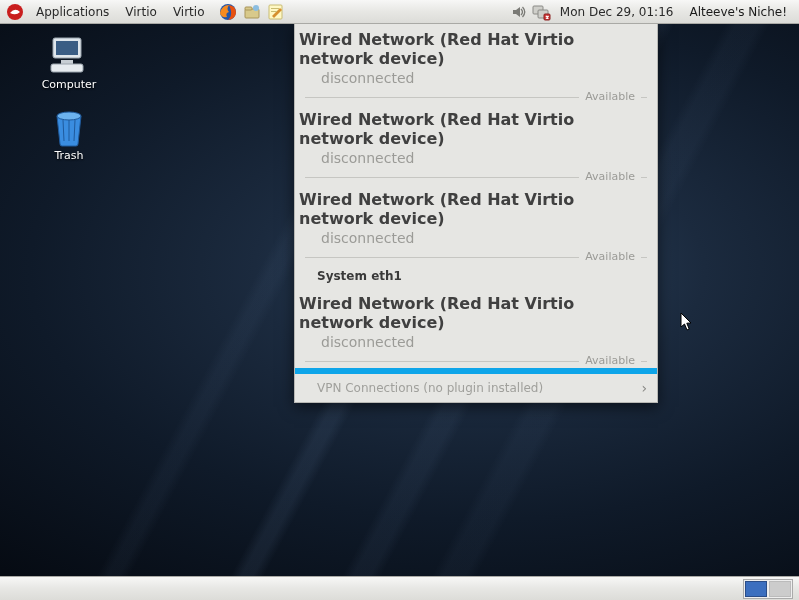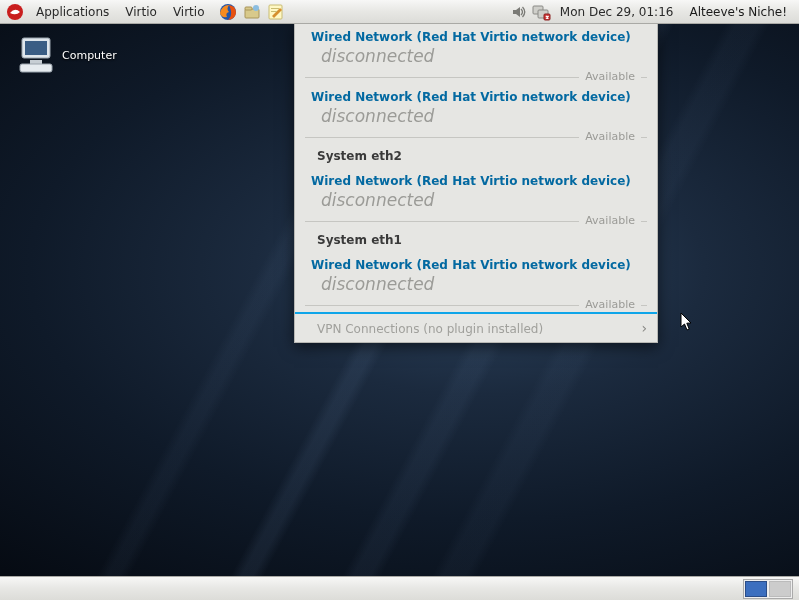--- a/index.html
+++ b/index.html
@@ -50,58 +50,58 @@
     display:flex; align-items:center; justify-content:flex-end; padding:0 6px;
     z-index:50;
   }
   .ws-switcher { display:flex; gap:2px; border:1px solid #aaa; padding:1px; background:#eee;}
   .ws { width:22px; height:16px; background:#ccc; }
   .ws.active { background:#3c6fbf; border:1px solid #2a4d88; }
   .ws:not(.active){ border:1px solid #bbb;}
 
   
   .desktop-icons { position:absolute; top:34px; left:14px; width:110px; color:#fff; z-index:5;}
-  .di { display:flex; flex-direction:row; align-items:center; margin-bottom:14px; cursor:default;}
+  .di { display:flex; flex-direction:column; align-items:center; margin-bottom:14px; cursor:default;}
   .di .icon-box { width:48px; height:44px; display:flex; align-items:center; justify-content:center;}
   .di .label { font-size:11px; text-align:center; text-shadow:0 1px 2px #000; max-width:100px; line-height:1.2;}
 
   
   .nm-menu {
     position:absolute; top:24px; left:294px; width:364px;
     background:#e6e6e3;
     border:1px solid #b8b8b4; border-top:none;
     box-shadow:0 4px 14px rgba(0,0,0,.55);
     z-index:40;
     color:#444;
   }
   .nm-section { padding:4px 0 0 0;}
-  .nm-head { padding:2px 16px; font-weight:bold; color:#0369a1; font-size:12px;}
-  .nm-sub { padding:0px 14px 4px 26px; color:#9b9b97; font-size:17px;font-style:italic;}
+  .nm-head { padding:2px 4px; font-weight:bold; color:#404040; font-size:16px;}
+  .nm-sub { padding:0px 14px 4px 26px; color:#9b9b97; font-size:14px;}
   .nm-divider {
     position:relative; height:14px; margin:0 10px;
   }
   .nm-divider::before{
     content:""; position:absolute; left:0; right:0; top:50%; border-top:1px solid #c6c6c2;
   }
   .nm-divider .lbl{
     position:absolute; right:6px; top:0; background:#e6e6e3; padding:0 6px;
     color:#9b9b97; font-size:11px;
   }
   .nm-item { padding:5px 14px 5px 22px; color:#3a3a3a; position:relative;}
   .nm-item.bold { font-weight:bold;}
   .nm-item.highlight {
     
     background:
       radial-gradient(ellipse 110px 22px at 72px 50%, #ffffff 0%, #ffffff 58%, rgba(255,255,255,0) 78%);
   }
   .nm-vpn {
-    display:flex; align-items:flex-end; justify-content:space-between;
+    display:flex; align-items:center; justify-content:space-between;
     padding:6px 10px 6px 22px;
     color:#a0a09c;
-    border-top:2px solid #0ea5e9;
+    border-top:6px solid #0ea5e9;
   }
   .nm-vpn .chev { color:#8a8a86; font-size:14px;}
 
   
   .cursor { position:absolute; left:680px; top:312px; z-index:60; }
 
   
   svg { display:block; }
 </style>
 </head>
@@ -168,39 +168,48 @@
     <div class="icon-box">
       <svg width="44" height="40" viewBox="0 0 44 40">
         <rect x="6" y="2" width="28" height="20" rx="2" fill="#dfe6ec" stroke="#9aa4ad"></rect>
         <rect x="9" y="5" width="22" height="14" fill="#3a5d84"></rect>
         <rect x="14" y="24" width="12" height="4" fill="#c7ced4"></rect>
         <rect x="4" y="28" width="32" height="8" rx="2" fill="#e6ebef" stroke="#9aa4ad"></rect>
       </svg>
     </div>
     <div class="label">Computer</div>
   </div>
+  <div class="di">
+    <div class="icon-box">
+      <svg width="40" height="42" viewBox="0 0 40 42">
+        <path d="M8 10 L32 10 L29 38 Q29 40 27 40 L13 40 Q11 40 11 38 Z" fill="#3a8de0" stroke="#1f5a9c"></path>
+        <ellipse cx="20" cy="10" rx="12" ry="4" fill="#6cb2ee" stroke="#1f5a9c"></ellipse>
+        <path d="M14 14 L15 35 M20 14 L20 35 M26 14 L25 35" stroke="#1f5a9c" stroke-width="1"></path>
+      </svg>
+    </div>
+    <div class="label">Trash</div>
+  </div>
 </div>
 
 <div class="nm-menu">
 
   <div class="nm-section">
     <div class="nm-head">Wired Network (Red Hat Virtio network device)</div>
     <div class="nm-sub">disconnected</div>
     <div class="nm-divider">
         <span class="lbl">Available</span>
       </div>
   </div>
 
   <div class="nm-section">
     <div class="nm-head">Wired Network (Red Hat Virtio network device)</div>
     <div class="nm-sub">disconnected</div>
     <div class="nm-divider">
         <span class="lbl">Available</span>
       </div>
-    <div class="nm-item bold">System eth2</div>
   </div>
 
   <div class="nm-section">
     <div class="nm-head">Wired Network (Red Hat Virtio network device)</div>
     <div class="nm-sub">disconnected</div>
     <div class="nm-divider">
         <span class="lbl">Available</span>
       </div>
     <div class="nm-item bold">System eth1</div>
   </div>

